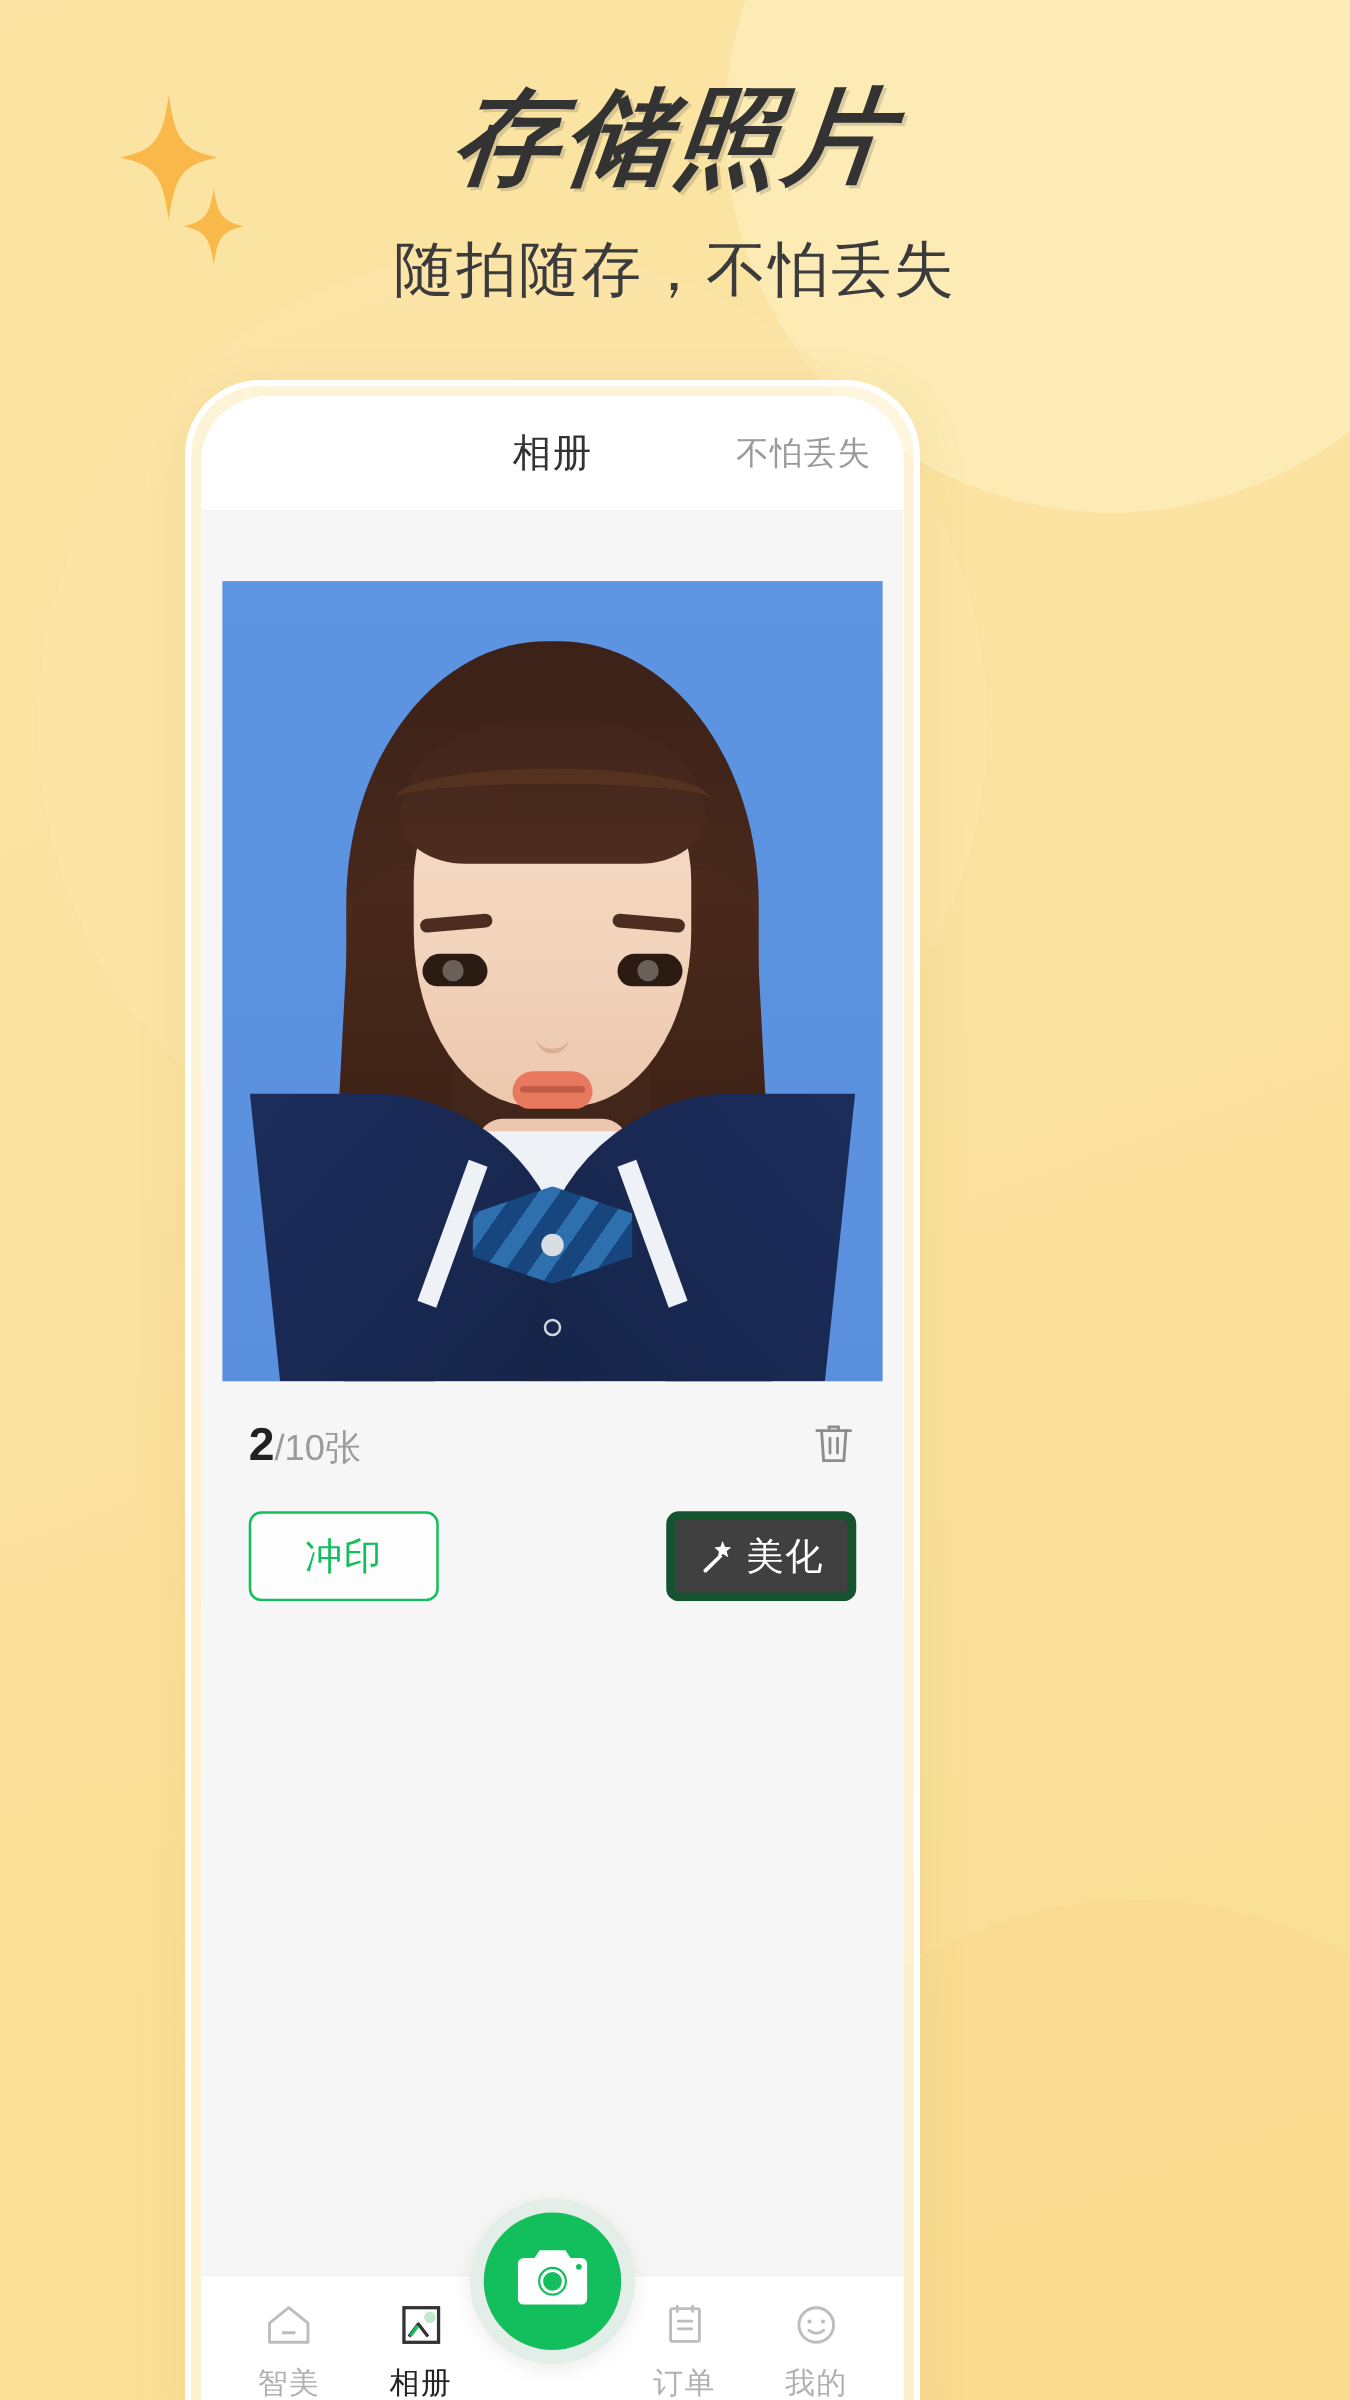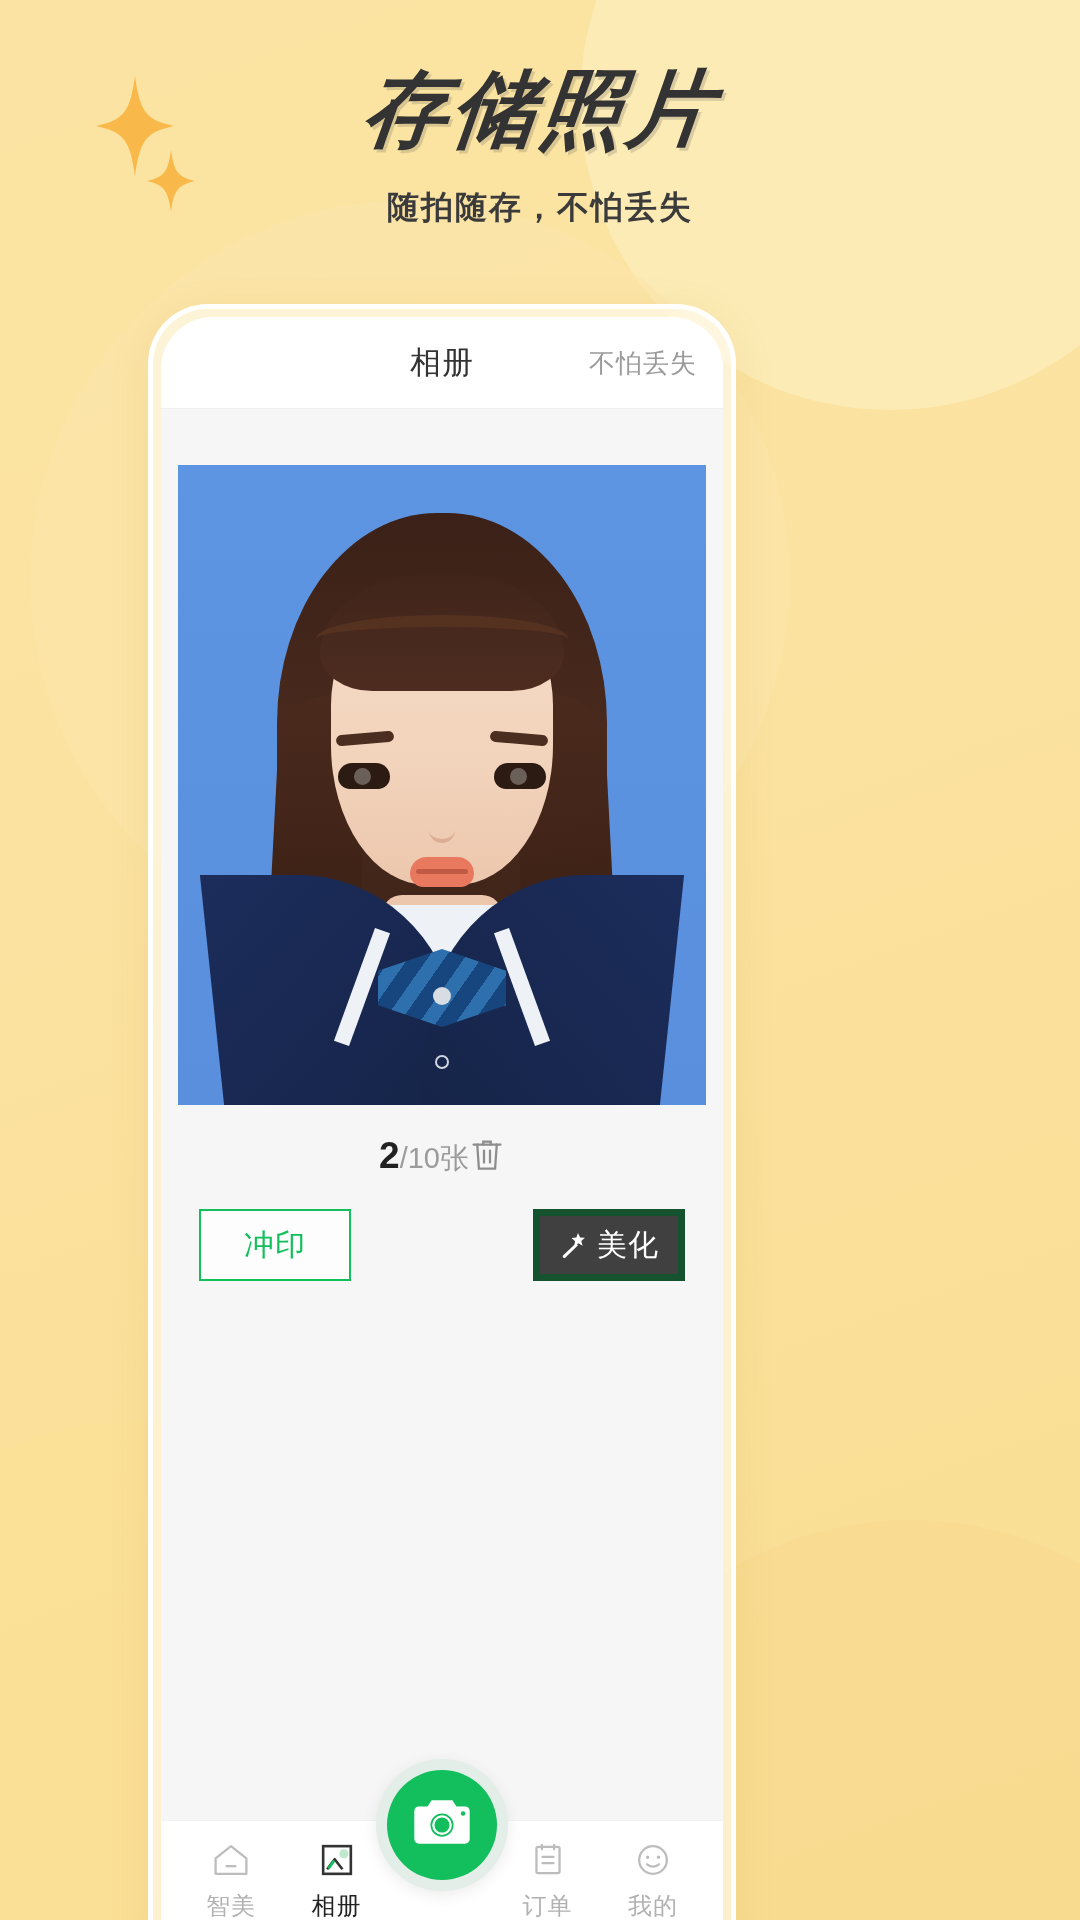--- a/index.html
+++ b/index.html
@@ -49,23 +49,22 @@
   #headline .title {
     font-size:84px; line-height:1.12; font-weight:bold;
     color:#333333; font-style:italic;
     letter-spacing:4px;
     transform:skewX(-6deg);
     text-shadow:3px 3px 0 rgba(60,60,60,.18);
     font-family:"DejaVu Sans","Liberation Sans",sans-serif;
   }
   #headline .subtitle {
     margin-top:32px;
-    font-size:32px; line-height:1.2; color:#3b3b3b;
+    font-size:48px; line-height:1.2; color:#3b3b3b;
     letter-spacing:2px;
-    font-weight:bold;
   }
 
   
   #phone {
     position:absolute; left:148px; top:304px;
     width:588px; height:1640px;
     border-radius:60px 60px 0 0;
     background:rgba(255,255,255,.55);
     border:5px solid #ffffff;
     border-bottom:none;
@@ -192,36 +191,36 @@
     width:128px; height:78px;
     background:repeating-linear-gradient(125deg,#17467f 0 16px,#2e6fae 16px 30px);
     clip-path:polygon(0% 28%,50% 0%,100% 28%,100% 72%,50% 100%,0% 72%);
   }
   .p-tieknot { position:absolute; left:50%; bottom:100px; transform:translateX(-50%); width:18px; height:18px; background:#d8dde4; border-radius:50%; }
   .p-btn { position:absolute; left:50%; bottom:36px; transform:translateX(-50%); width:14px; height:14px; border:2px solid #cfd6df; border-radius:50%; }
 
   
   #counter-row {
     height:96px; margin:0 2px;
-    display:flex; align-items:center; justify-content:center;
+    display:flex; align-items:center; justify-content:space-between;
     padding:0 36px; background:#f6f6f6;
   }
   #counter-row .count {
     font-size:0; color:#222;
   }
   #counter-row .count .cur { font-size:37px; font-weight:bold; color:#222; }
   #counter-row .count .tot { font-size:29px; color:#9b9b9b; }
 
   
   #actions {
     display:flex; align-items:center; justify-content:space-between;
     padding:4px 36px 0 36px; margin:0 2px; background:#f6f6f6;
   }
   .btn {
-    width:152px; height:72px; border-radius:0;
+    width:152px; height:72px; border-radius:10px;
     display:flex; align-items:center; justify-content:center; gap:8px;
     font-size:30px; letter-spacing:1px; cursor:pointer;
   }
   .btn.outline { border:2px solid #12bf5c; color:#12bf5c; background:#fdfdfd; }
   .btn.solid { background:#404040; color:#ffffff; border:7px solid #14532d; }
   .btn .wand { width:30px; height:30px; display:inline-block; }
 
   #spacer { flex:1 1 auto; background:#f6f6f6; }
 
   

